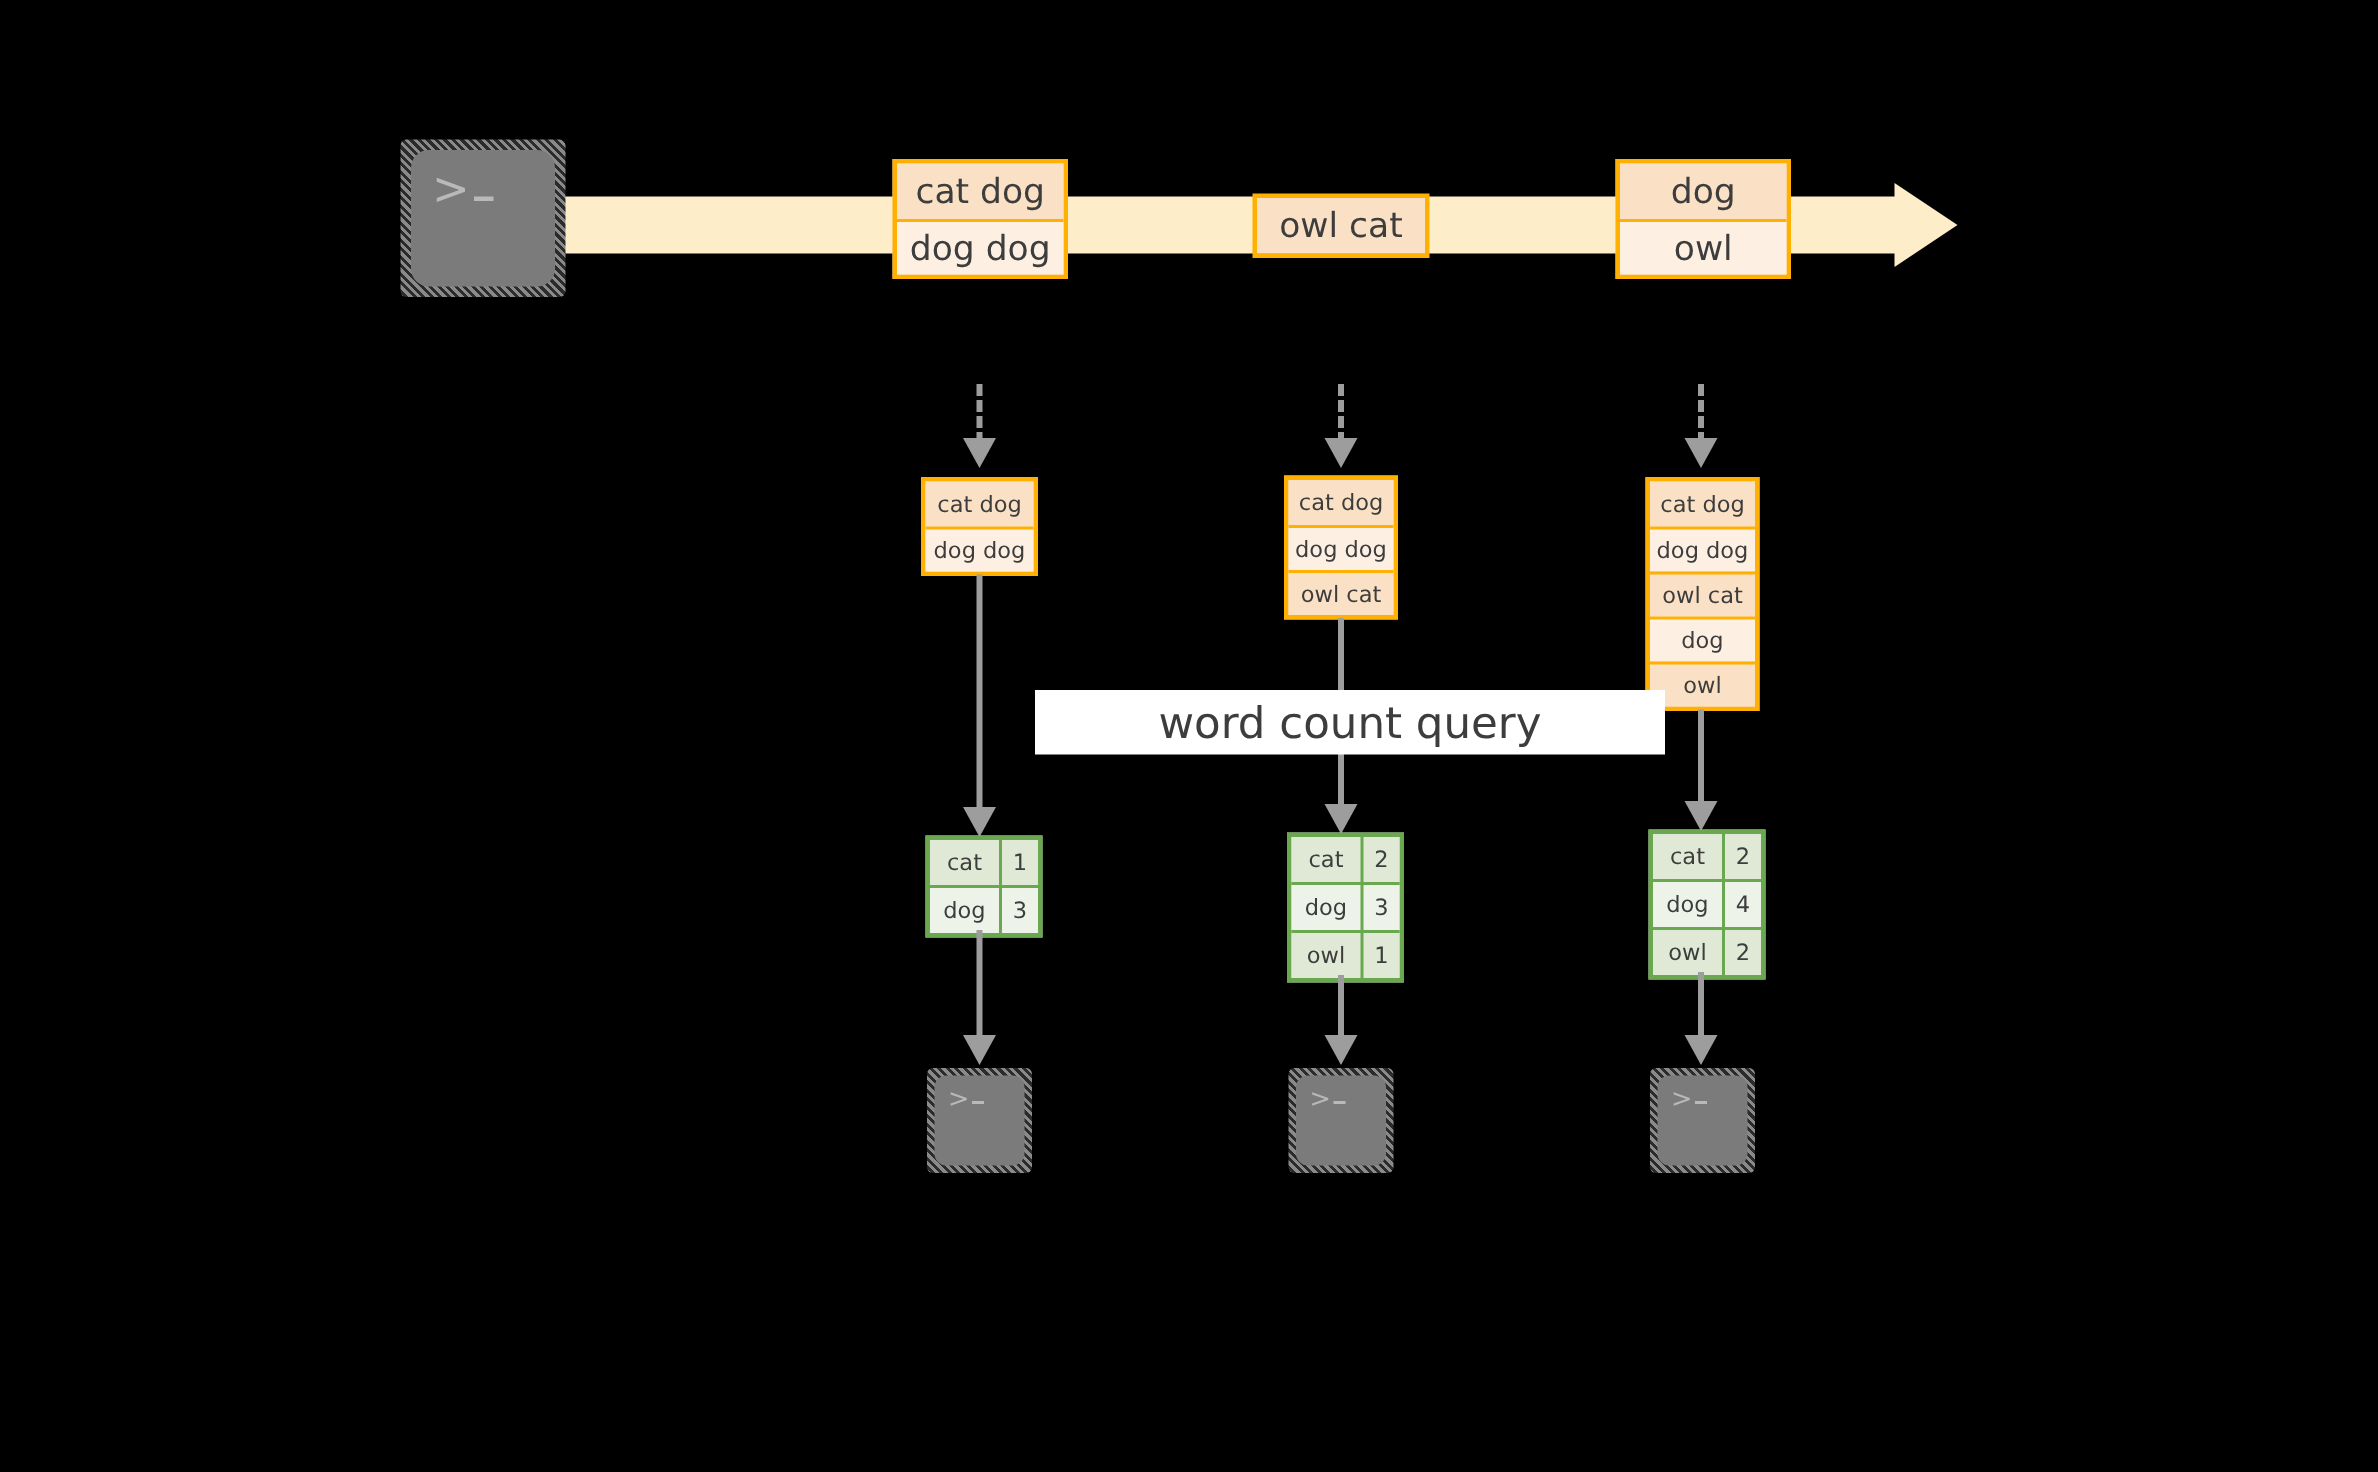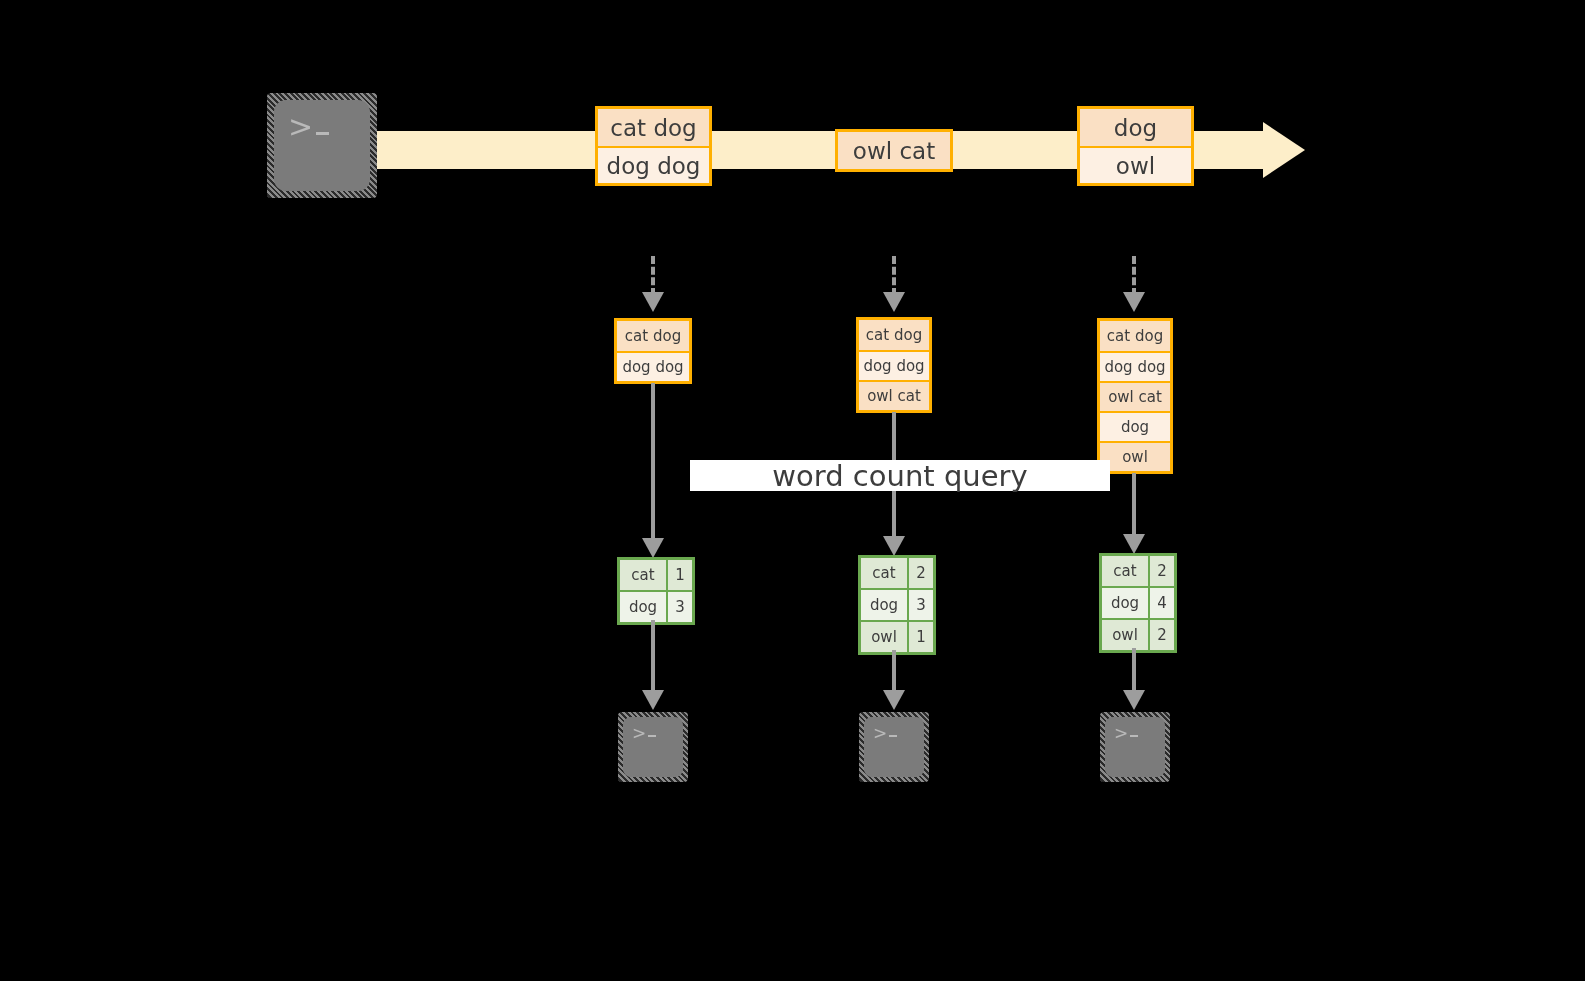--- a/index.html
+++ b/index.html
@@ -294,15 +294,15 @@
   <div class="ghead" style="left:1123px; top:690px;"></div>
 
   <div class="terminal small" style="left:1100px; top:712px; width:70px; height:70px;">
     <div class="inner">
       <span class="term-glyph">
         <span>&gt;</span><span class="und"></span>
       </span>
     </div>
   </div>
 
-  <div class="qlabel" style="left:690px; top:460px; width:420px; height:31px;">word count query</div>
+  <div class="qlabel" style="left:690px; top:460px; width:420px; height:43px;">word count query</div>
 
 </div>
 
 </body></html>

